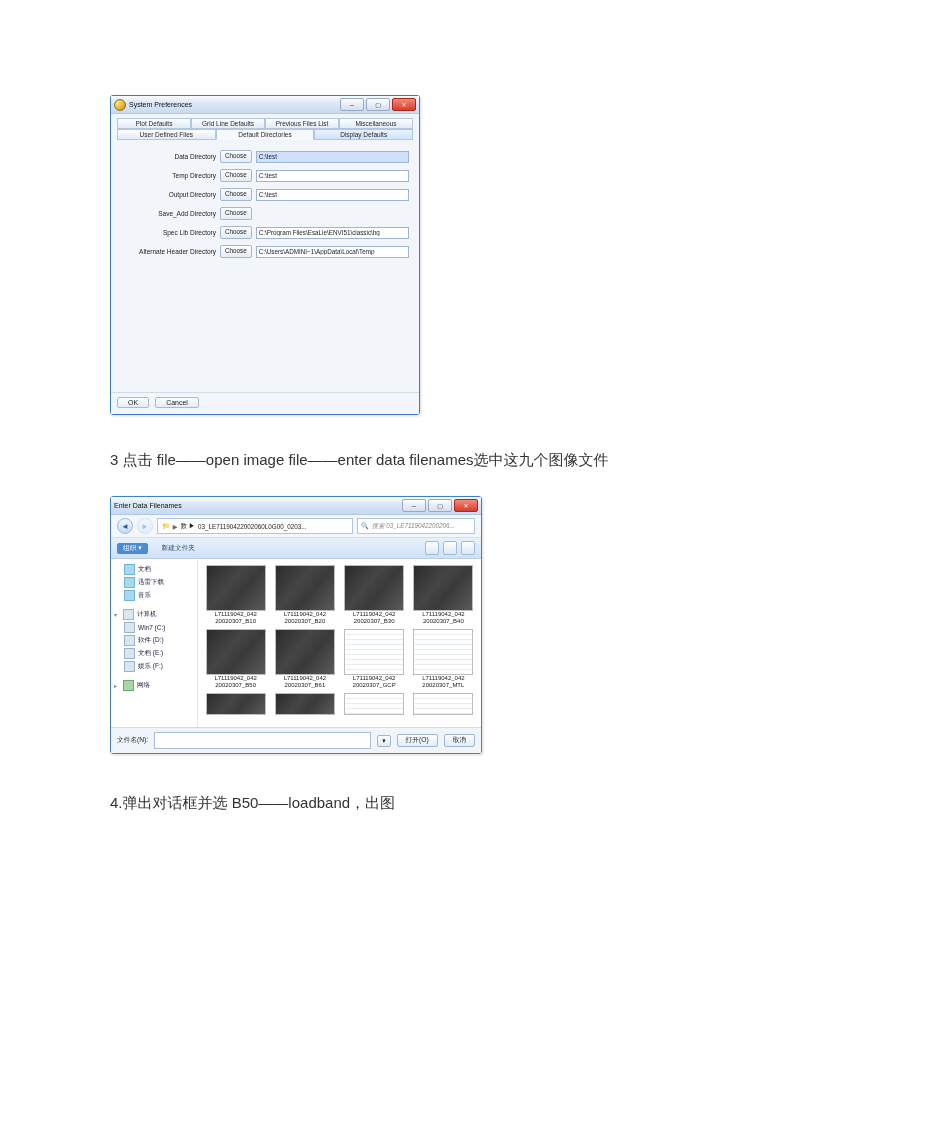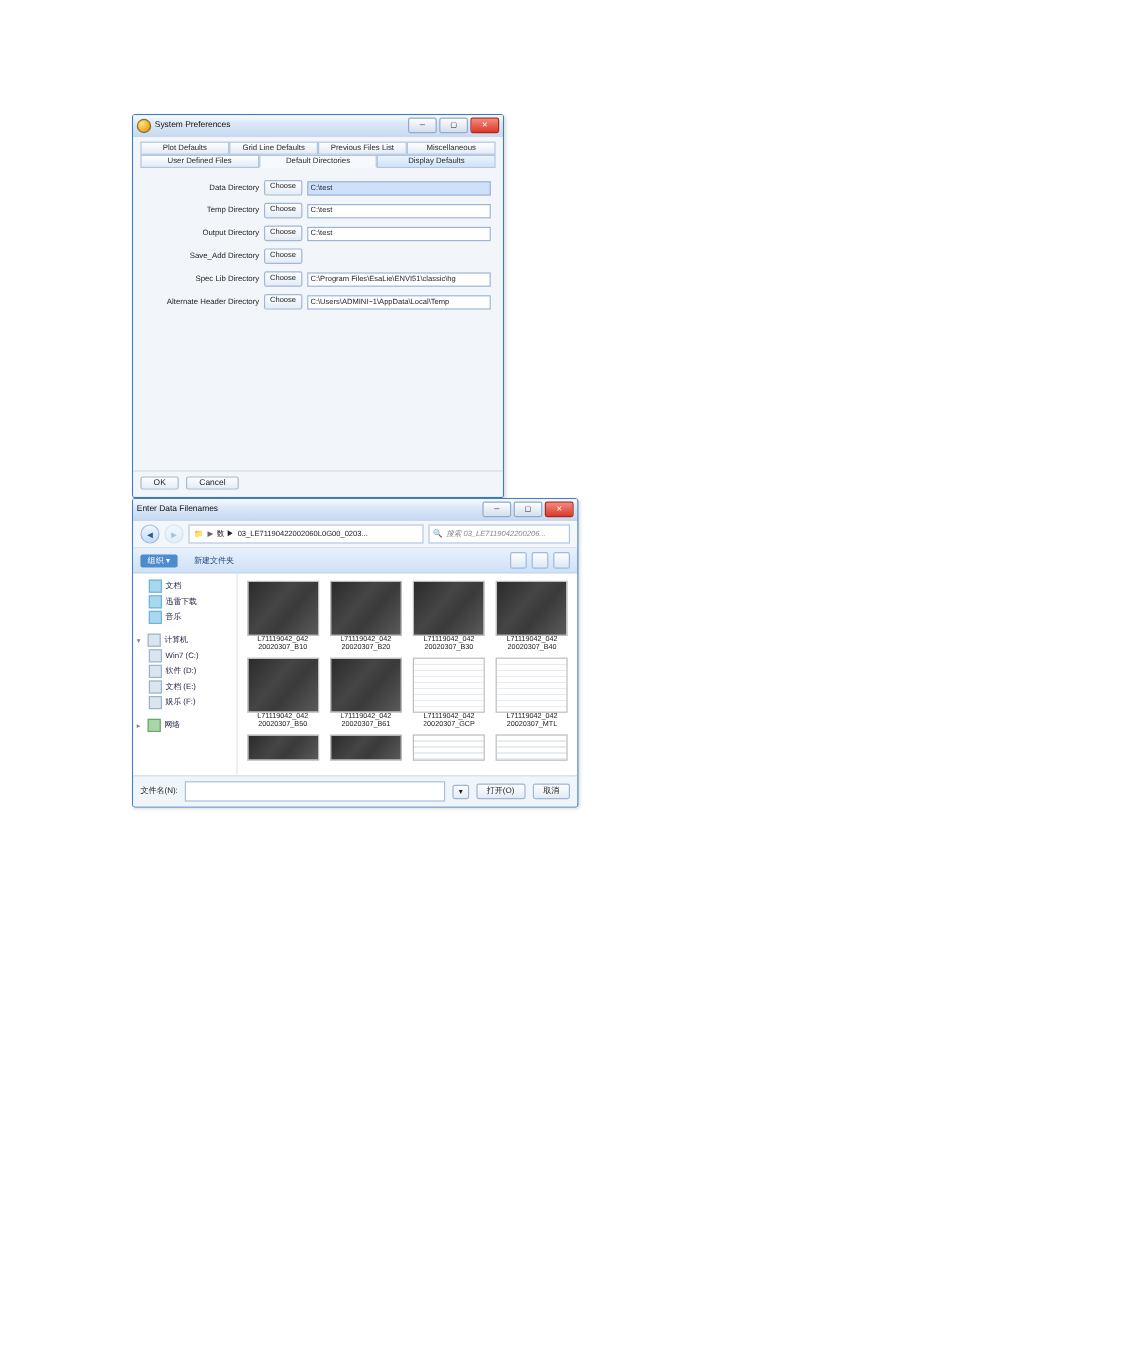--- a/index.html
+++ b/index.html
@@ -205,20 +205,21 @@
           <input class="path-input" value="C:\Users\ADMINI~1\AppData\Local\Temp" style="">
         </div>
       </div>
     </div>
     <div class="bottom-btns">
       <span class="btn">OK</span>
       <span class="btn">Cancel</span>
     </div>
   </div>
 
+  <div class="caption">3 点击 file——open image file——enter data filenames选中这九个图像文件</div>
 
   <div class="win2">
     <div class="titlebar2">
       <span class="title-text" style="flex:1;font-size:7px;">Enter Data Filenames</span>
       <div class="winbtns">
         <span class="winbtn">─</span>
         <span class="winbtn">▢</span>
         <span class="winbtn close">✕</span>
       </div>
     </div>
@@ -349,14 +350,15 @@
 
     <div class="footer">
       <span class="fn-label">文件名(N):</span>
       <input class="fn-input" style="">
       <span class="fbtn" style="padding:1px 4px;">▾</span>
       <span class="fbtn">打开(O)</span>
       <span class="fbtn">取消</span>
     </div>
   </div>
 
+  <div class="caption" style="margin-top:40px;">4.弹出对话框并选 B50——loadband，出图</div>
 
 </div>
 
 </body></html>

